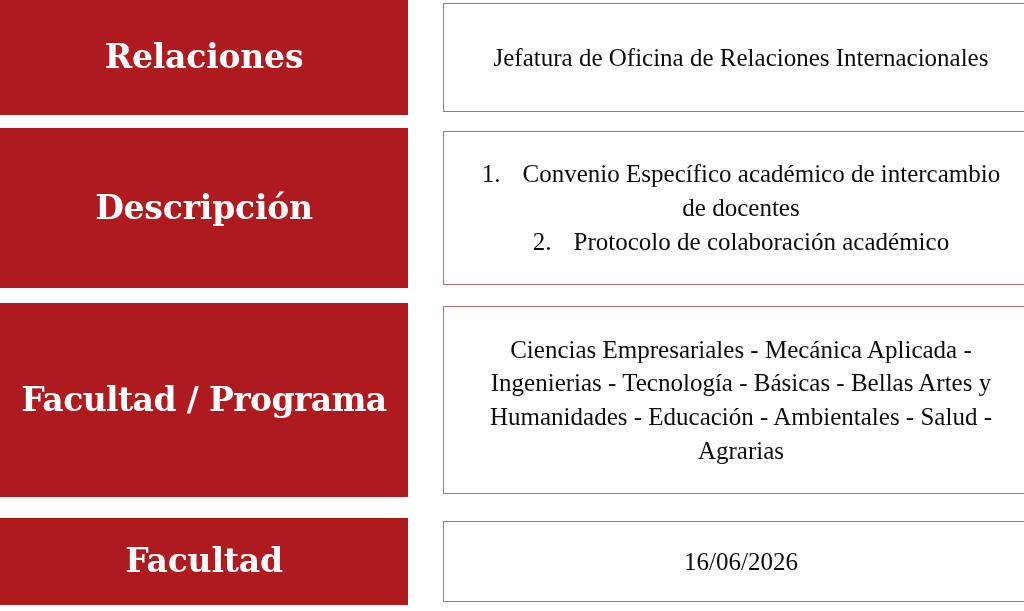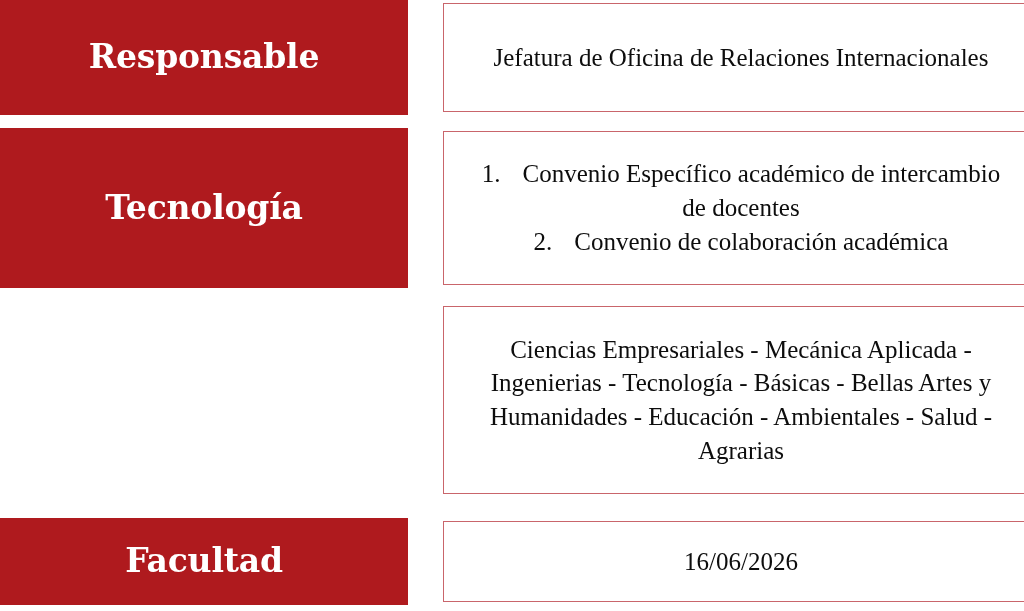--- a/index.html
+++ b/index.html
@@ -108,44 +108,47 @@
   .row-facultad    { top: 303px; height: 194px; }
   .row-vigencia    { top: 518px; height: 87px;  }
 </style>
 </head>
 <body>
 
 <div class="agreement-table">
 
   <div class="row row-responsable">
     <div class="label-cell">
-      <span class="label-text">Responsable</span>
+      <span class="label-text">Relaciones</span>
     </div>
     <div class="value-cell">
       <span class="value-text">Jefatura de Oficina de Relaciones Internacionales</span>
     </div>
   </div>
 
   <div class="row row-descripcion">
     <div class="label-cell">
-      <span class="label-text">Tecnología</span>
+      <span class="label-text">Descripción</span>
     </div>
     <div class="value-cell">
       <ol class="value-list">
         <li>
           <span class="marker">1.</span><span class="item-text">Convenio Específico académico de intercambio de docentes</span>
         </li>
         <li>
-          <span class="marker">2.</span><span class="item-text">Convenio de colaboración académica</span>
+          <span class="marker">2.</span><span class="item-text">Protocolo de colaboración académico</span>
         </li>
       </ol>
     </div>
   </div>
 
   <div class="row row-facultad">
+    <div class="label-cell">
+      <span class="label-text">Facultad / Programa</span>
+    </div>
     <div class="value-cell">
       <span class="value-text">Ciencias Empresariales - Mecánica Aplicada - Ingenierias - Tecnología - Básicas - Bellas Artes y Humanidades - Educación - Ambientales - Salud - Agrarias</span>
     </div>
   </div>
 
   <div class="row row-vigencia">
     <div class="label-cell">
       <span class="label-text">Facultad</span>
     </div>
     <div class="value-cell">

